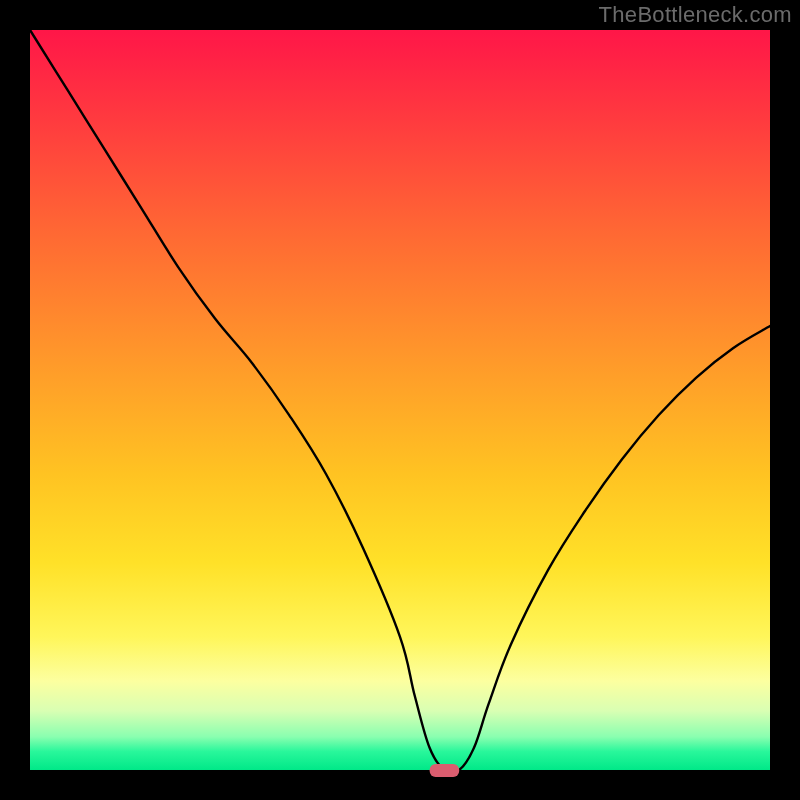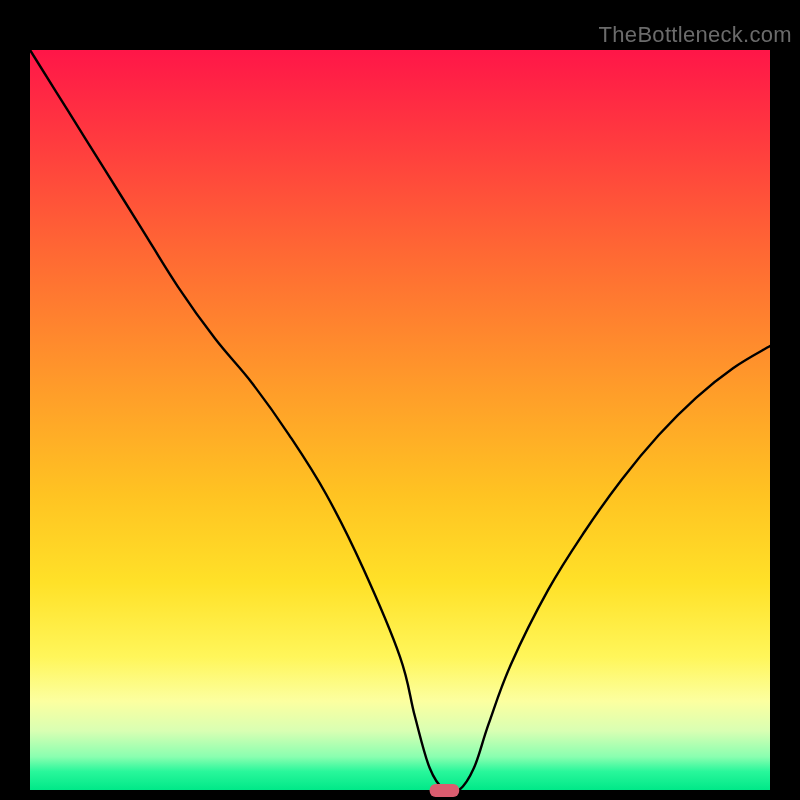--- a/index.html
+++ b/index.html
@@ -8,21 +8,20 @@
     width: 800px;
     height: 800px;
     overflow: hidden;
     background: #000;
     font-family: Arial, Helvetica, sans-serif;
   }
   .wrap {
     position: relative;
     width: 800px;
     height: 688px;
-    margin-top: 20px;
   }
   svg {
     display: block;
   }
   .watermark {
     position: absolute;
     top: 2px;
     right: 8px;
     color: #6b6b6b;
     font-size: 22px;

